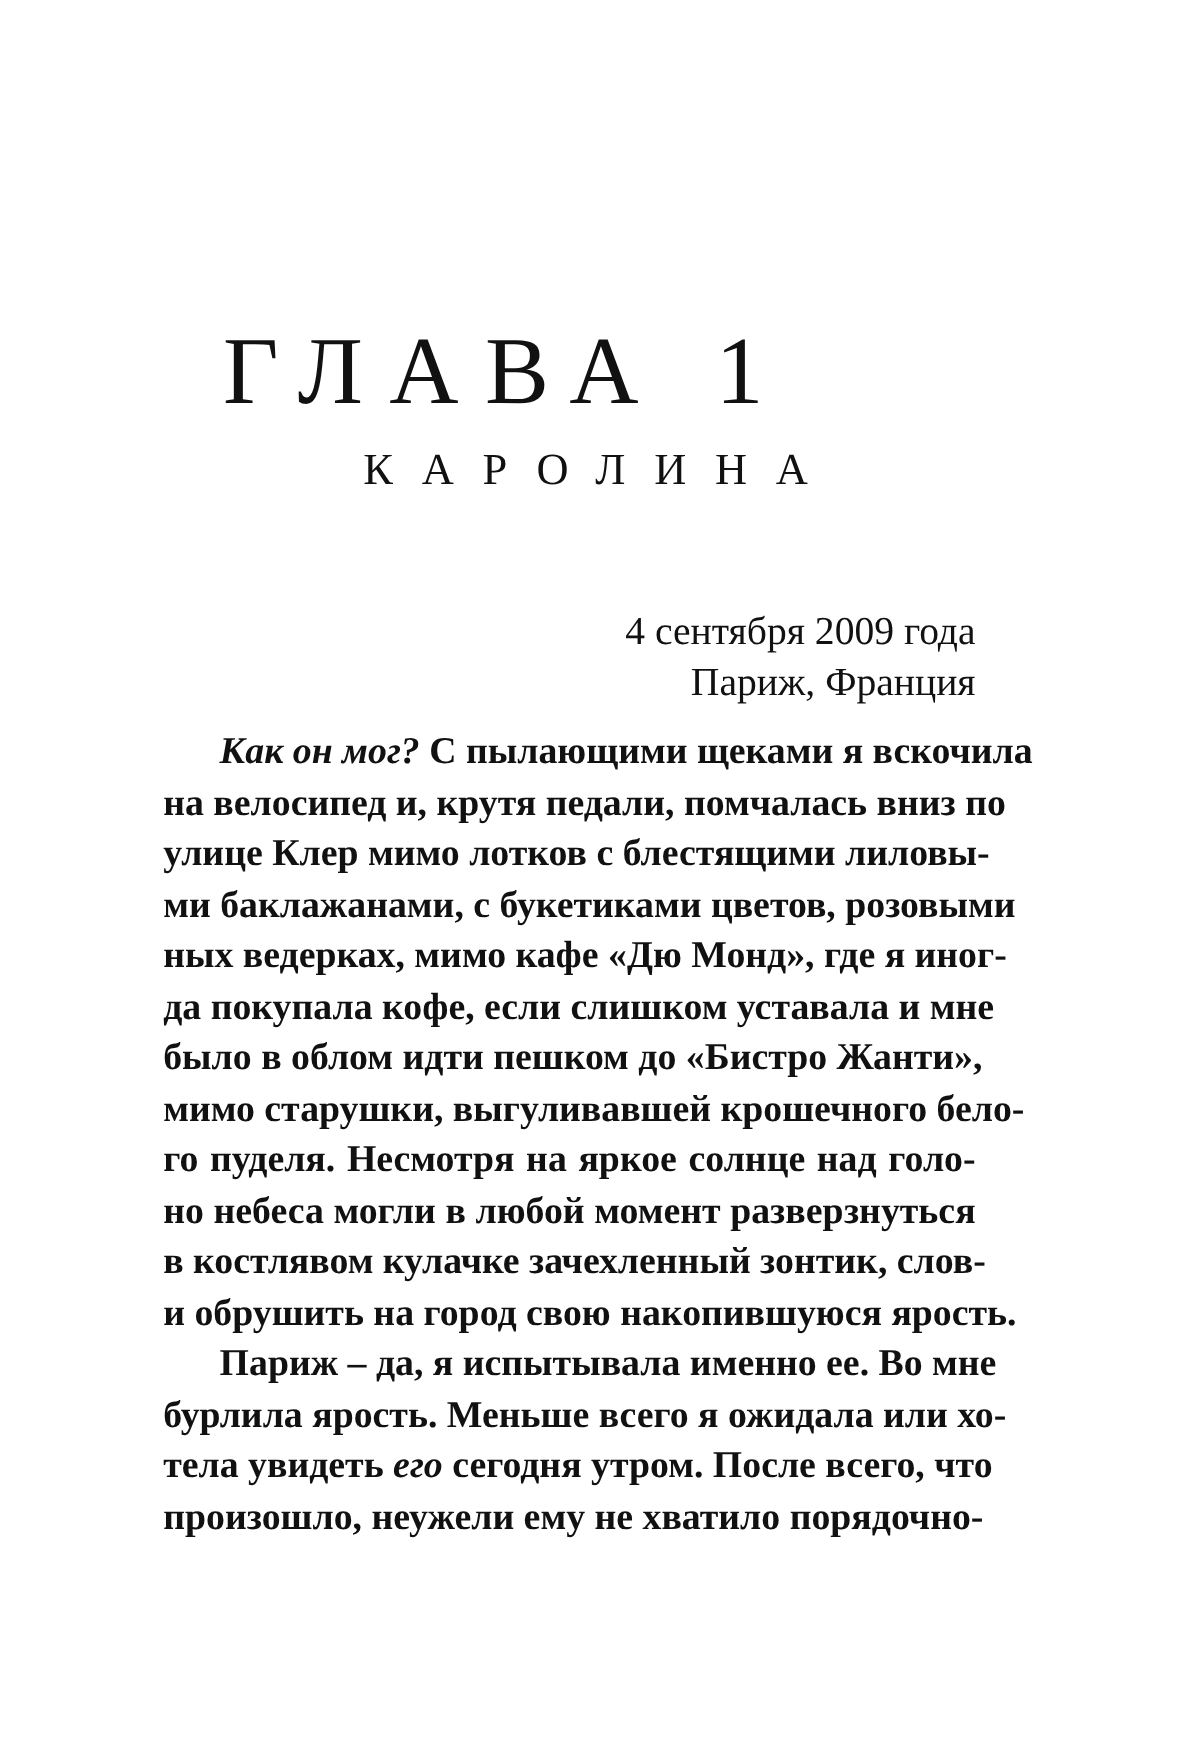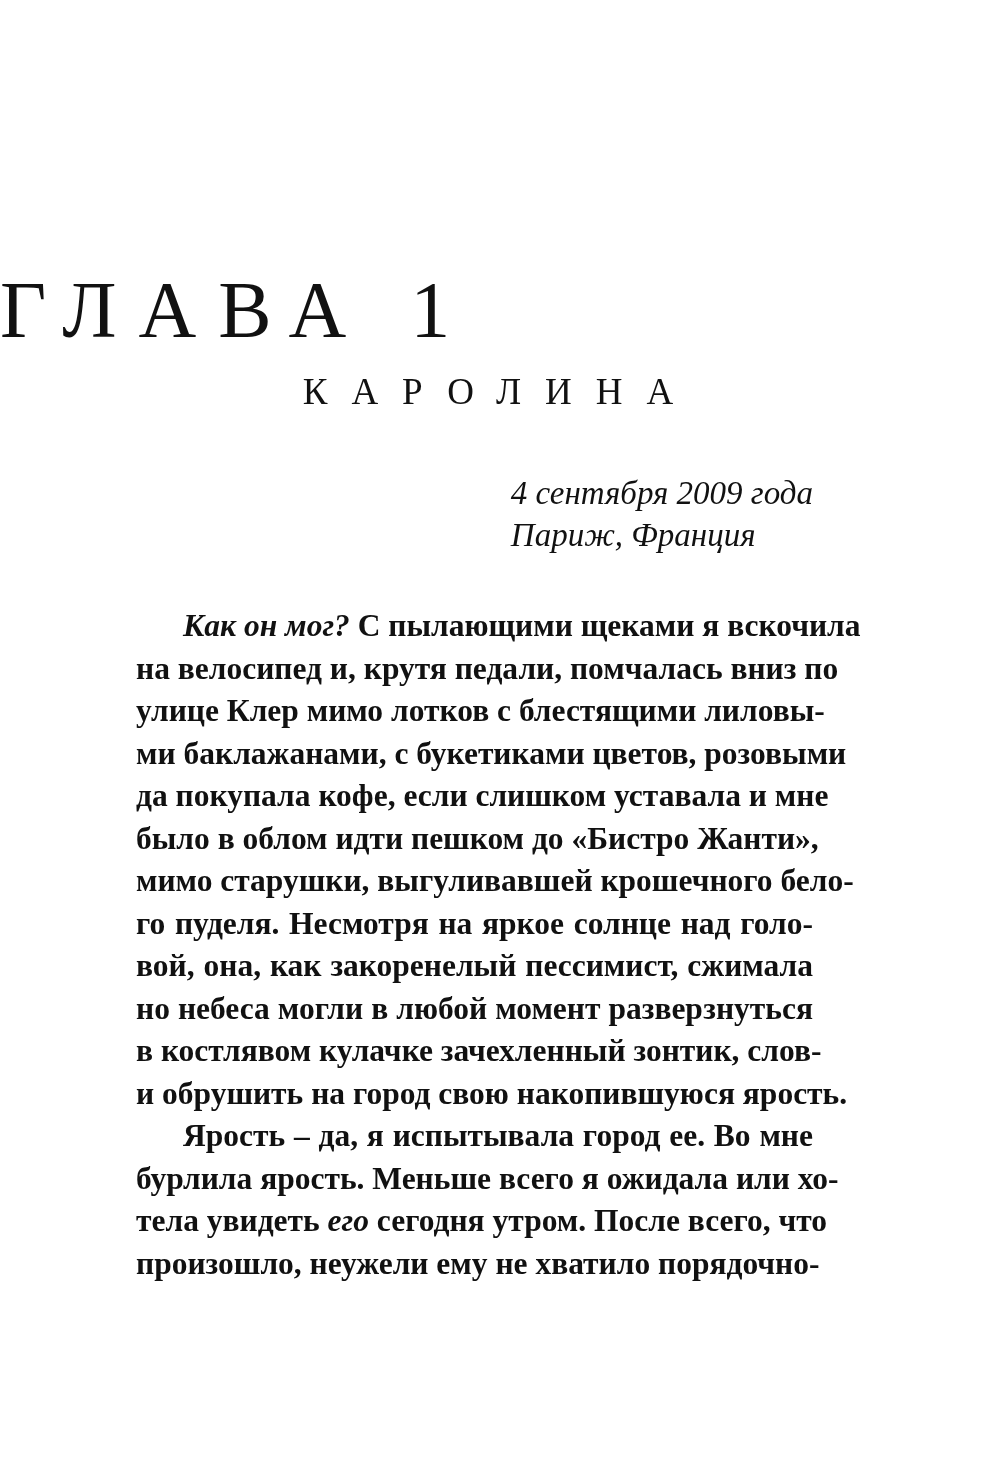--- a/index.html
+++ b/index.html
@@ -1,23 +1,23 @@
 <!DOCTYPE html>
 <html><head>
 <meta charset="utf-8">
 <style>
   html, body { margin: 0; padding: 0; background: #ffffff; }
   body { width: 1000px; height: 1469px; position: relative; overflow: hidden;
          font-family: "Liberation Serif", "DejaVu Serif", serif; color: #111111; }
-  .title { position: absolute; left: 0; width: 844px; top: 265px; 
+  .title { position: absolute; left: 0; width: 844px; top: 265px; text-align: center;
            font-size: 80px; letter-spacing: 22px; line-height: 90px; font-weight: normal; }
   .subtitle { position: absolute; left: 0; width: 1000px; top: 372px; text-align: center;
               font-size: 37px; letter-spacing: 24px; line-height: 40px; }
-  .epigraph { position: absolute; right: 187px; top: 472px; text-align: left;
-              font-style: italic; font-size: 33px; line-height: 42px; }
+  .epigraph { position: absolute; right: 187px; top: 506px; text-align: right;
+              font-size: 33px; line-height: 42px; }
   .epigraph div { white-space: nowrap; }
   .body-text { position: absolute; left: 136px; width: 677px; top: 605px; font-weight: bold; }
   .line { height: 42.5px; line-height: 42.5px; font-size: 31.5px; white-space: nowrap;
           text-align: justify; text-align-last: justify; }
   .line.last { text-align-last: left; }
   .line.indent { padding-left: 47px; }
   .it { font-style: italic; }
 </style>
 </head>
 <body>
@@ -28,25 +28,25 @@
 <div class="epigraph">
   <div>4 сентября 2009 года</div>
   <div>Париж, Франция</div>
 </div>
 
 <div class="body-text">
   <div class="line indent"><span class="it">Как он мог?</span><span> С пылающими щеками я вскочила</span></div>
   <div class="line">на велосипед и, крутя педали, помчалась вниз по</div>
   <div class="line">улице Клер мимо лотков с блестящими лиловы-</div>
   <div class="line">ми баклажанами, с букетиками цветов, розовыми</div>
+  <div class="line">ных ведерках, мимо кафе «Дю Монд», где я иног-</div>
   <div class="line">да покупала кофе, если слишком уставала и мне</div>
   <div class="line">было в облом идти пешком до «Бистро Жанти»,</div>
   <div class="line">мимо старушки, выгуливавшей крошечного бело-</div>
   <div class="line">го пуделя. Несмотря на яркое солнце над голо-</div>
-  <div class="line">вой, она, как закоренелый пессимист, сжимала</div>
   <div class="line">но небеса могли в любой момент разверзнуться</div>
   <div class="line">в костлявом кулачке зачехленный зонтик, слов-</div>
   <div class="line last">и обрушить на город свою накопившуюся ярость.</div>
-  <div class="line indent">Ярость – да, я испытывала город ее. Во мне</div>
+  <div class="line indent">Париж – да, я испытывала именно ее. Во мне</div>
   <div class="line">бурлила ярость. Меньше всего я ожидала или хо-</div>
   <div class="line"><span>тела увидеть </span><span class="it">его</span><span> сегодня утром. После всего, что</span></div>
   <div class="line">произошло, неужели ему не хватило порядочно-</div>
 </div>
 
 </body></html>

